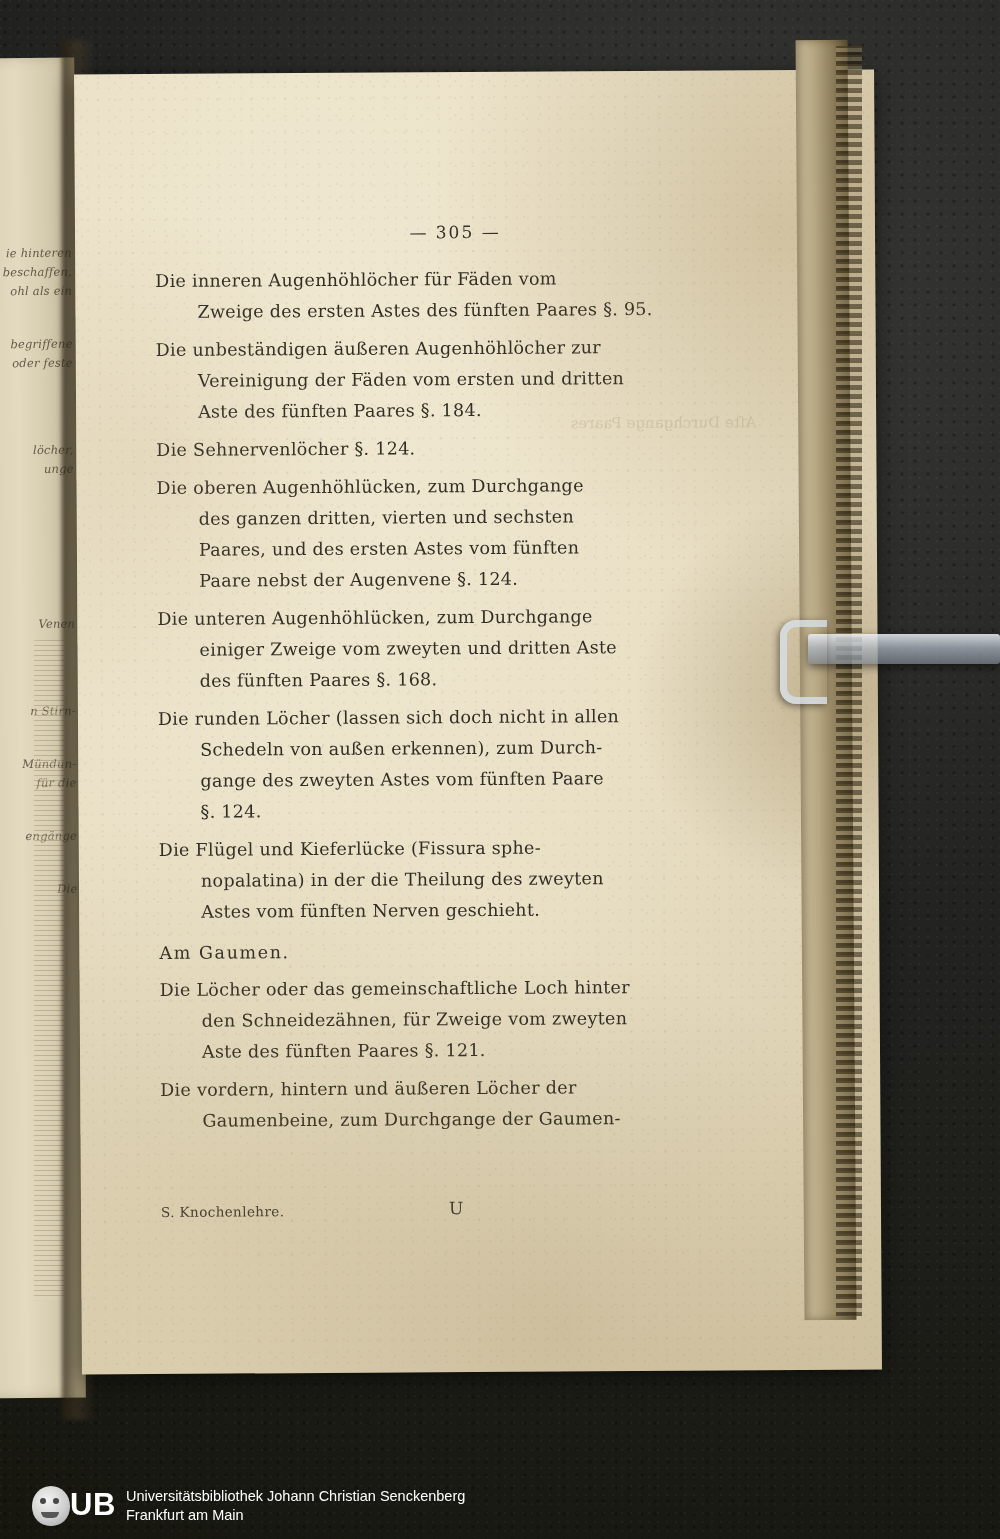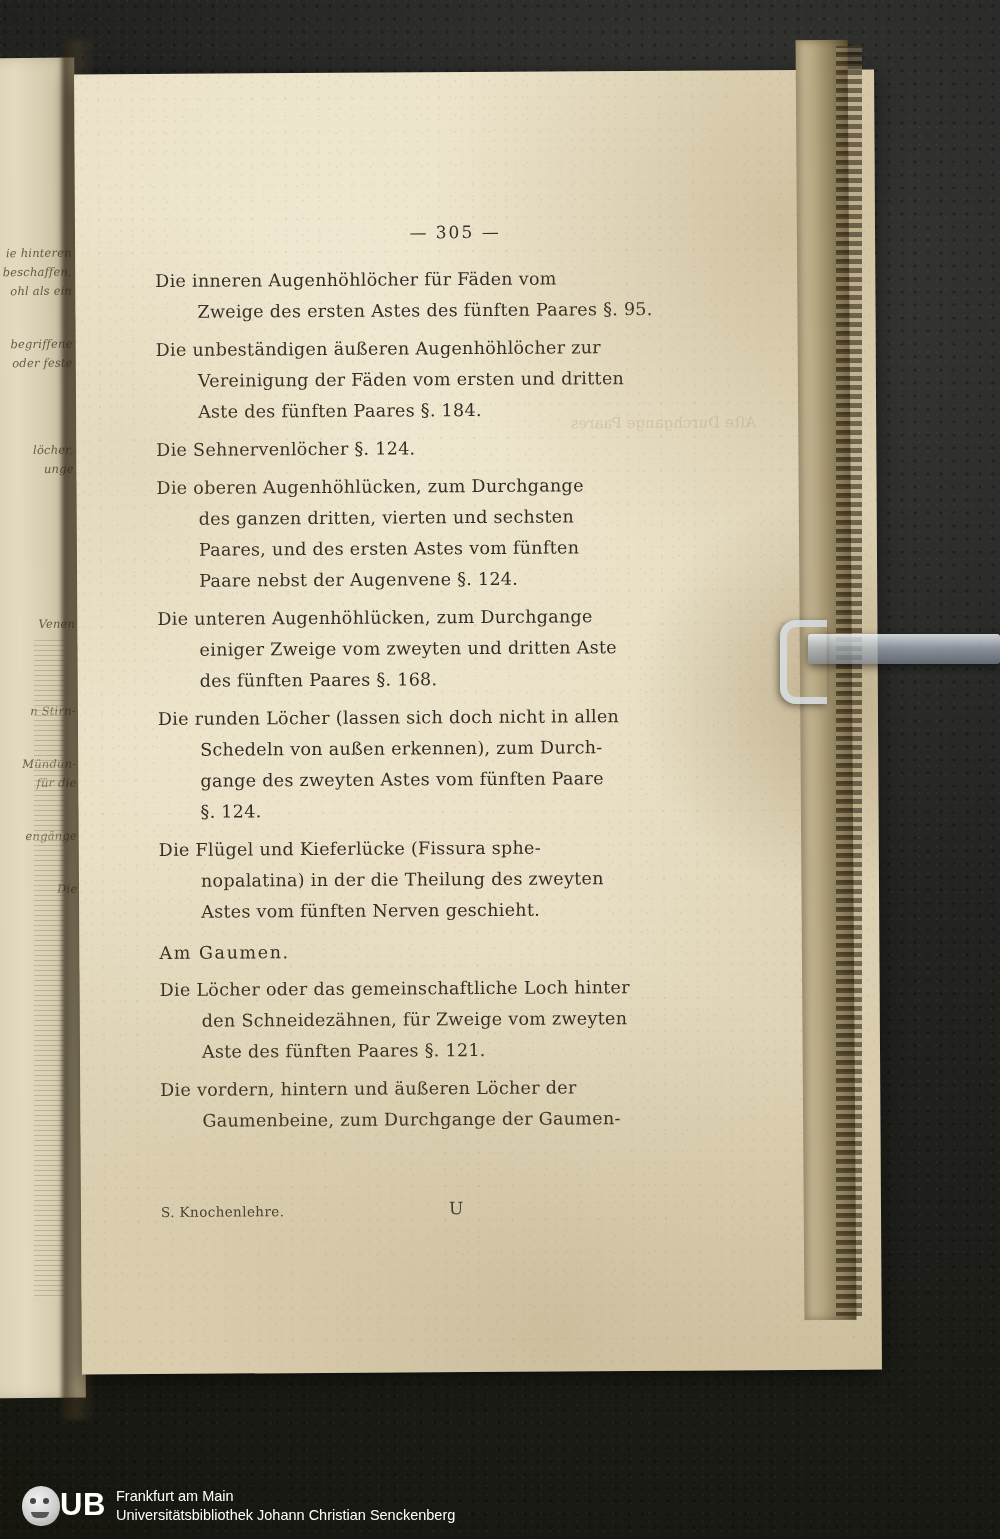--- a/index.html
+++ b/index.html
@@ -241,21 +241,21 @@
 
   
   .watermark {
     position: absolute;
     left: 0;
     bottom: 0;
     width: 792px;
     height: 66px;
     display: flex;
     align-items: center;
-    padding-left: 22px;
+    padding-left: 32px;
     box-sizing: border-box;
     color: #ffffff;
     font-family: "Liberation Sans", sans-serif;
   }
   .ub-logo {
     width: 78px;
     height: 44px;
     position: relative;
     margin-right: 16px;
     flex: 0 0 auto;
@@ -416,17 +416,17 @@
     <div class="clip-bar"></div>
     <div class="clip-hook"></div>
   </div>
 
   <div class="watermark">
     <div class="ub-logo">
       <div class="ub-face"></div>
       <div class="ub-text">UB</div>
     </div>
     <div class="wm-lines">
+      <div>Universitätsbibliothek Johann Christian Senckenberg</div>
       <div>Frankfurt am Main</div>
-      <div>Universitätsbibliothek Johann Christian Senckenberg</div>
     </div>
   </div>
 </div>
 
 </body></html>

